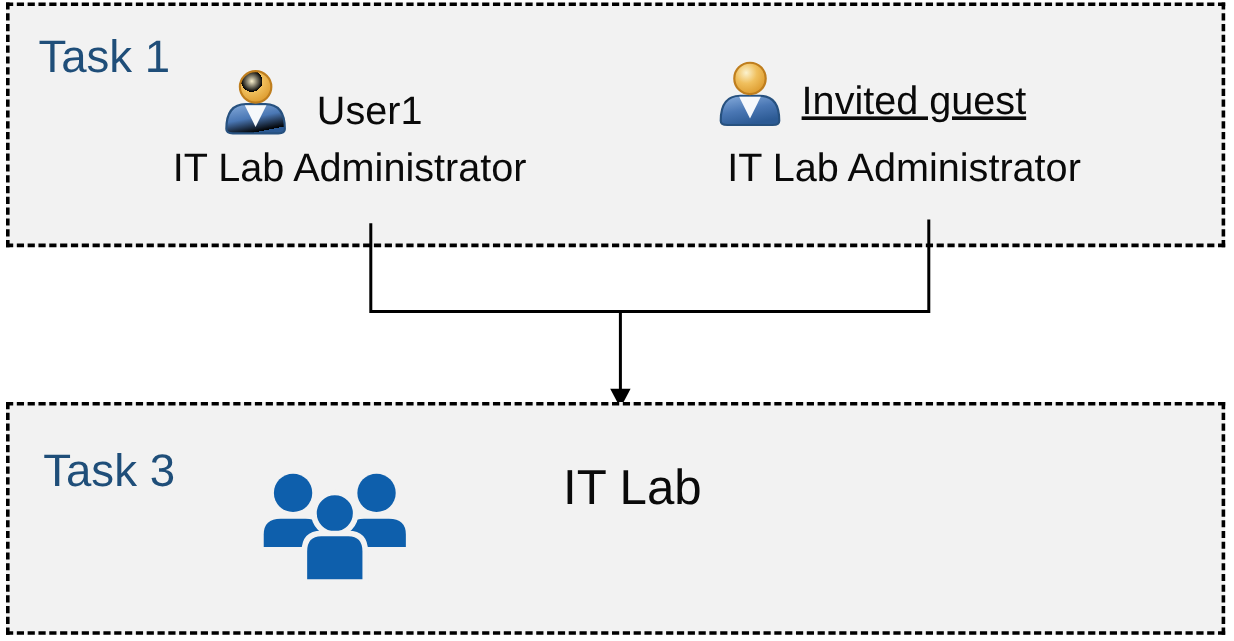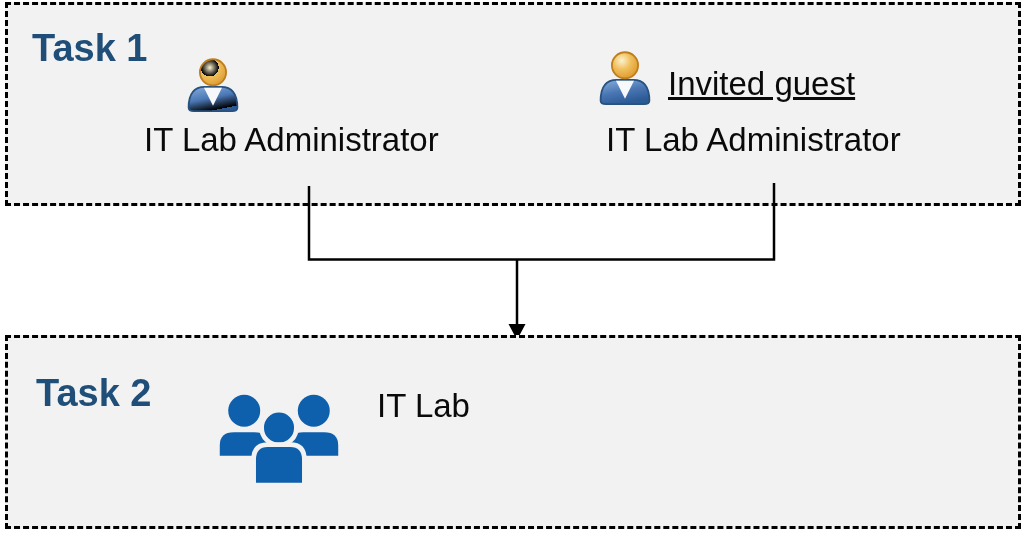--- a/index.html
+++ b/index.html
@@ -19,21 +19,21 @@
     position: absolute;
     background: #F2F2F2;
     border: 3px dashed #000000;
     box-sizing: border-box;
   }
   .task1-box { left: 5px; top: 2px; width: 1016px; height: 204px; }
   .task2-box { left: 5px; top: 335px; width: 1016px; height: 194px; }
   .task-label {
     position: absolute;
     font-size: 38px;
-    font-weight: bold;
+    font-weight: normal;
     color: #1F4E79;
     white-space: nowrap;
     line-height: 1;
   }
   .task1-label { left: 24px; top: 24px; }
   .task2-label { left: 28px; top: 36px; }
   .person-icon { position: absolute; }
   .person-icon-1 { left: 176px; top: 52px; }
   .person-icon-2 { left: 588px; top: 45px; }
   .diagram-text {
@@ -46,22 +46,22 @@
   .person-name-1 { left: 256px; top: 70px; }
   .person-role-1 { left: 136px; top: 118px; }
   .person-name-2 { left: 660px; top: 62px; text-decoration: underline; }
   .person-role-2 { left: 598px; top: 118px; }
   .group-icon { position: absolute; left: 208px; top: 53px; }
   .group-label {
     position: absolute;
     left: 369px;
     top: 47px;
     width: 300px;
-    text-align: left;
-    font-size: 33px;
+    text-align: center;
+    font-size: 41px;
     color: #0a0a0a;
     line-height: 42px;
   }
   .connector-overlay {
     position: absolute;
     left: 0;
     top: 0;
     width: 1028px;
     height: 534px;
     pointer-events: none;
@@ -89,20 +89,21 @@
             <stop offset="0.45" stop-color="#F0C express05E" stop-opacity="1"></stop>
             <stop offset="0.45" stop-color="#F0C05E"></stop>
             <stop offset="1" stop-color="#DB9729"></stop>
           </radialGradient>
         </defs>
         <path d="M5,56 Q5,33 23,33 L41,33 Q59,33 59,56 Q59,60 53,60 L11,60 Q5,60 5,56 Z" fill="url(#body1)" stroke="#27517F" stroke-width="2"></path>
         <path d="M22,34 L32,54 L42,34 Z" fill="#F6F8FB"></path>
         <circle cx="32" cy="17" r="14.5" fill="url(#head1)" stroke="#BF7E1E" stroke-width="2"></circle>
       </svg>
     </span>
+    <span class="diagram-text person-name-1">User1</span>
     <span class="diagram-text person-role-1">IT Lab Administrator</span>
 
     <span class="person-icon person-icon-2">
       <svg width="58" height="56" viewBox="0 0 64 62">
         <defs>
           <linearGradient id="body2" x1="0" y1="0" x2="0.4" y2="1">
             <stop offset="0" stop-color="#89AEDD"></stop>
             <stop offset="0.55" stop-color="#4A77B4"></stop>
             <stop offset="1" stop-color="#2C5A94"></stop>
           </linearGradient>
@@ -121,21 +122,21 @@
     <span class="diagram-text person-role-2">IT Lab Administrator</span>
   </div>
 
   <svg class="connector-overlay" viewBox="0 0 1028 534">
     <path d="M309,186 L309,259.5 L774,259.5 L774,183" fill="none" stroke="#000000" stroke-width="2.5"></path>
     <path d="M517,259.5 L517,326" fill="none" stroke="#000000" stroke-width="2.5"></path>
     <polygon points="508.5,324 525.5,324 517,340" fill="#000000"></polygon>
   </svg>
 
   <div class="task-box task2-box">
-    <div class="task-label task2-label">Task 2</div>
+    <div class="task-label task2-label">Task 3</div>
 
     <span class="group-icon">
       <svg width="126" height="94" viewBox="0 0 130 100">
         <g fill="#0E5FAC">
           <circle cx="28" cy="21" r="17"></circle>
           <path d="M2,69 L2,58 Q2,44 17,44 L39,44 Q54,44 54,58 L54,69 Z"></path>
           <circle cx="102" cy="21" r="17"></circle>
           <path d="M76,69 L76,58 Q76,44 91,44 L113,44 Q128,44 128,58 L128,69 Z"></path>
           <circle cx="65" cy="39" r="18.5" stroke="#F2F2F2" stroke-width="5"></circle>
           <path d="M38,100 L38,73 Q38,57 53,57 L77,57 Q92,57 92,73 L92,100 Z" stroke="#F2F2F2" stroke-width="5"></path>

